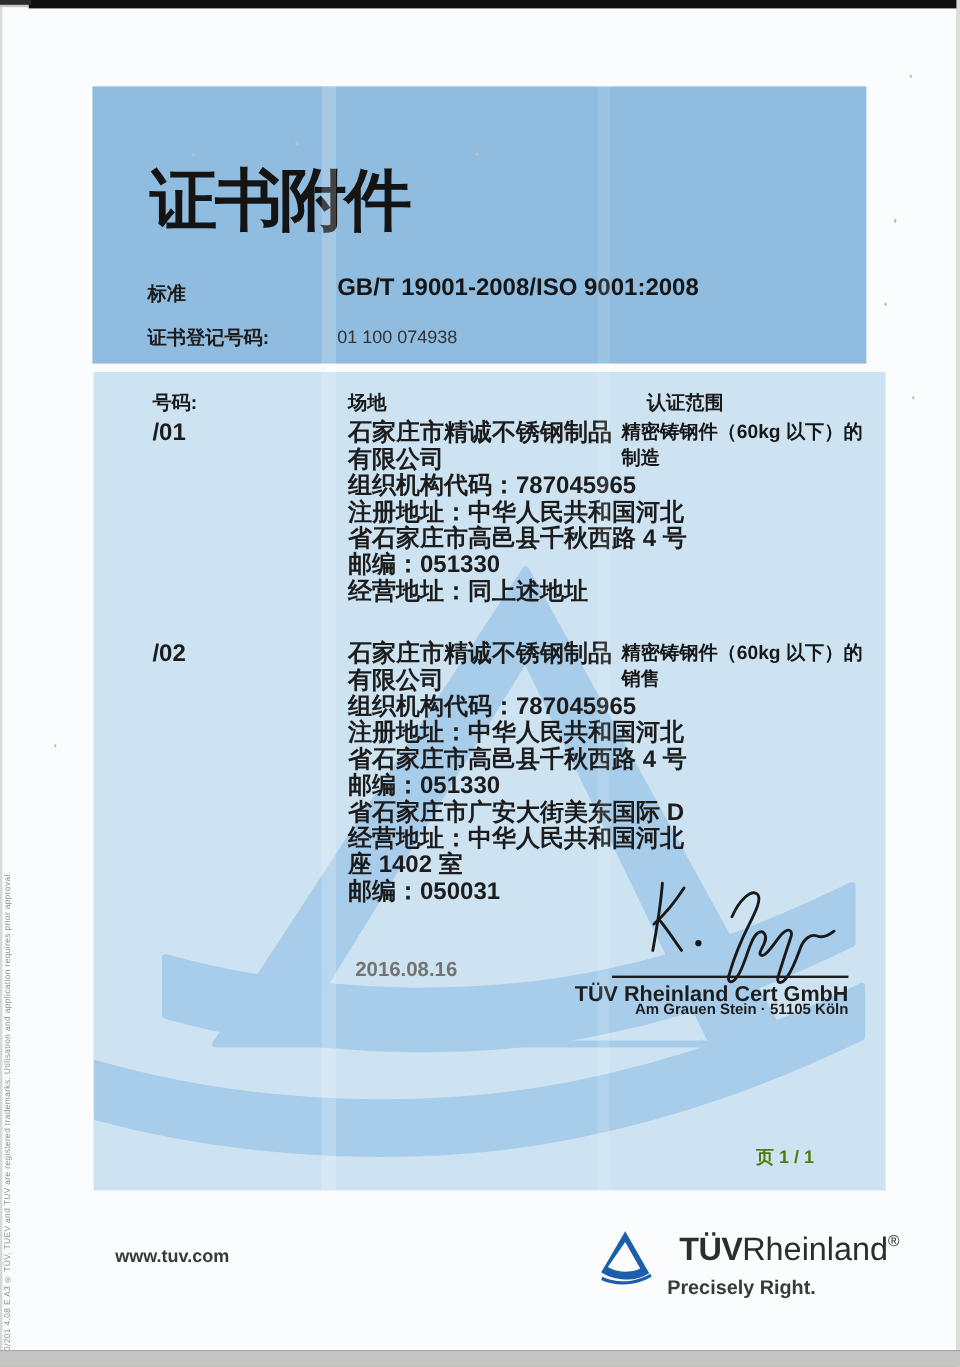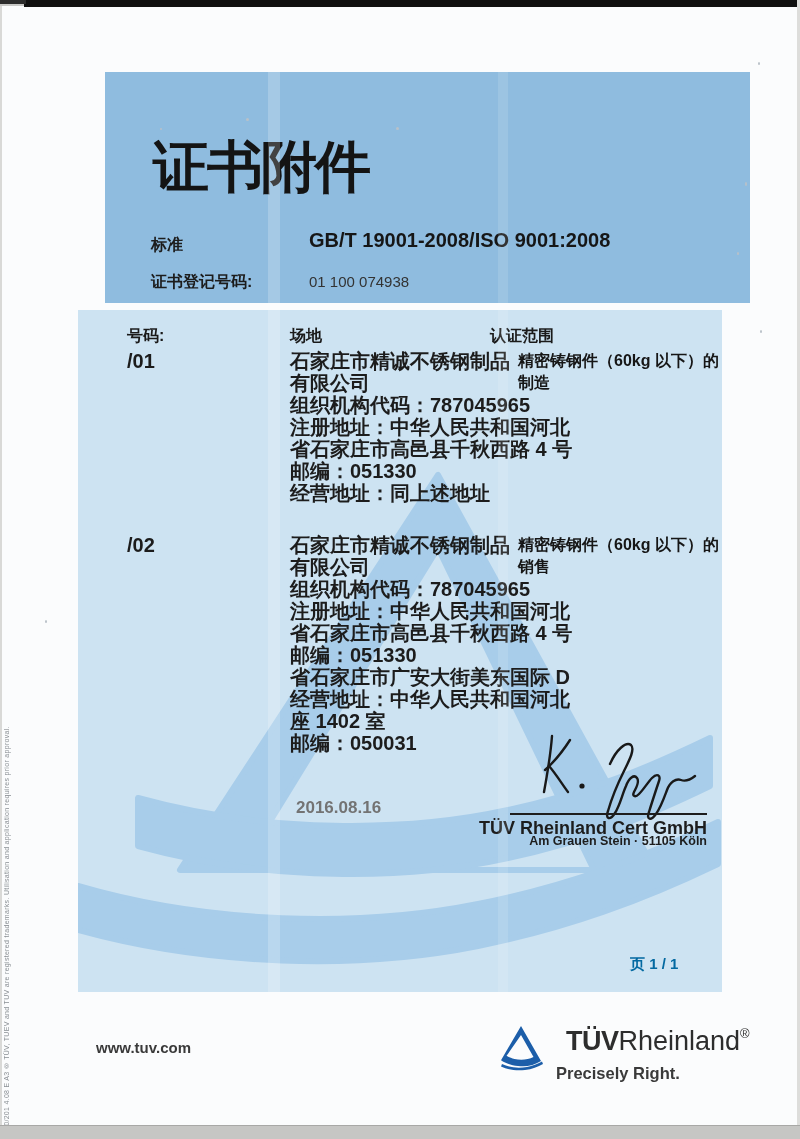--- a/index.html
+++ b/index.html
@@ -9,47 +9,47 @@
   .scan-top-bar{position:absolute;left:24px;top:0;width:776px;height:7px;background:#101010;}
   .scan-top-bar2{position:absolute;left:0;top:0;width:26px;height:4px;background:#2c2c2c;}
   .scan-left-edge{position:absolute;left:0;top:6px;width:2px;height:1119px;background:#d9d9d7;}
   .scan-right-edge{position:absolute;right:0;top:0;width:3px;height:1139px;background:#dddddb;}
   .scan-bottom-strip{position:absolute;left:0;top:1125px;width:800px;height:14px;background:#c6c6c4;border-top:1px solid #a8a8a6;}
   .speck{position:absolute;background:#b9c1c8;border-radius:50%;}
 
   .side-note{position:absolute;left:3px;top:768px;height:362px;writing-mode:vertical-rl;transform:rotate(180deg);
              font-size:7px;letter-spacing:.3px;color:#8a8f94;white-space:nowrap;}
 
-  .header-block{position:absolute;left:77px;top:72px;width:645px;height:231px;background:#8fbcdf;margin-left:28px;}
+  .header-block{position:absolute;left:77px;top:72px;width:645px;height:231px;background:#8fbcdf;}
   .doc-title{position:absolute;left:48px;top:58px;font-size:56px;font-weight:700;letter-spacing:-2px;color:#141414;}
   .meta-label{position:absolute;left:46px;font-size:16px;font-weight:700;color:#1c1c1c;}
   .meta-label.std{top:163px;}
   .meta-label.cert{top:200px;}
   .std-value{position:absolute;left:204px;top:157px;font-size:20px;font-weight:700;color:#161616;}
   .cert-value{position:absolute;left:204px;top:201px;font-size:15px;font-weight:400;color:#333;}
 
-  .body-block{position:absolute;left:78px;top:310px;width:644px;height:682px;background:#cde3f2;overflow:hidden;}
+  .body-block{position:absolute;left:78px;top:310px;width:644px;height:682px;background:#cde3f2;overflow:hidden;padding-left:16px;}
   .wm{position:absolute;left:0;top:0;}
   .scan-band{position:absolute;top:72px;height:920px;background:rgba(255,255,255,.20);pointer-events:none;}
 
   .col-head{position:absolute;top:16px;font-size:16px;font-weight:700;color:#1a1a1a;white-space:nowrap;}
   .row{position:absolute;left:0;width:644px;}
   .cell-number{position:absolute;left:49px;top:0;font-size:16px;font-weight:600;}
   .cell-site{position:absolute;left:212px;top:0;}
   .cell-scope{position:absolute;left:440px;top:0;}
   .tline{font-size:20px;line-height:22px;font-weight:600;white-space:nowrap;color:#1c1c1c;}
   .sline{font-size:16px;line-height:22px;font-weight:700;white-space:nowrap;color:#161616;}
 
   .issue-date{position:absolute;left:218px;top:488px;font-size:17px;font-weight:700;color:#737373;}
   .signature{position:absolute;left:452px;top:418px;}
   .sig-line{position:absolute;left:432px;top:503px;width:197px;height:0;border-top:2px solid #1d1d1d;}
   .org{position:absolute;left:330px;width:299px;text-align:right;font-weight:700;color:#1d1d1d;white-space:nowrap;}
   .org.l1{top:508px;font-size:18px;}
   .org.l2{top:524px;font-size:12.5px;}
-  .page-label{position:absolute;left:552px;top:645px;font-size:15px;font-weight:700;color:#0369a1;}
+  .page-label{position:absolute;left:552px;top:645px;font-size:15px;font-weight:700;color:#4d7c0f;}
 
   .footer-url{position:absolute;left:96px;top:1039px;font-size:15px;font-weight:700;color:#3a3a3a;}
   .brand-logo{position:absolute;left:498px;top:1024px;}
   .brand-text{position:absolute;left:552px;top:1026px;font-size:27px;color:#2d2d2d;white-space:nowrap;}
   .brand-text .b{font-weight:800;letter-spacing:-.5px;margin-left:14px;}
   .brand-text .r{font-weight:400;}
   .brand-text .reg{font-size:13px;vertical-align:12px;}
   .tagline{position:absolute;left:556px;top:1064px;font-size:16.5px;font-weight:700;color:#3a3a3a;}
 </style>
 </head>
@@ -76,21 +76,21 @@
     <svg class="wm" width="644" height="682" viewBox="0 0 644 682">
       <g fill="#a8cdea" stroke="#a8cdea" stroke-width="6" stroke-linejoin="round">
         <path fill-rule="evenodd" d="M360,165 L102,560 L577,560 Z M360,238 L162,560 L516,560 Z"></path>
         <path d="M60,536 C190,572 330,570 430,548 C510,531 570,506 632,476 L632,428 C570,458 510,483 430,500 C330,522 190,524 60,488 Z"></path>
         <path d="M0,620 C130,656 280,660 400,636 C490,618 565,590 640,554 L640,512 C565,548 490,576 400,594 C280,618 130,614 0,576 Z"></path>
       </g>
     </svg>
 
     <div class="col-head" style="left:49px">号码:</div>
     <div class="col-head" style="left:212px">场地</div>
-    <div class="col-head" style="left:412px">认证范围</div>
+    <div class="col-head" style="left:461px">认证范围</div>
 
     <div class="row" style="top:40px">
       <div class="cell-number tline">/01</div>
       <div class="cell-site">
         <div class="tline">石家庄市精诚不锈钢制品</div>
         <div class="tline">有限公司</div>
         <div class="tline">组织机构代码：787045965</div>
         <div class="tline">注册地址：中华人民共和国河北</div>
         <div class="tline">省石家庄市高邑县千秋西路 4 号</div>
         <div class="tline">邮编：051330</div>

